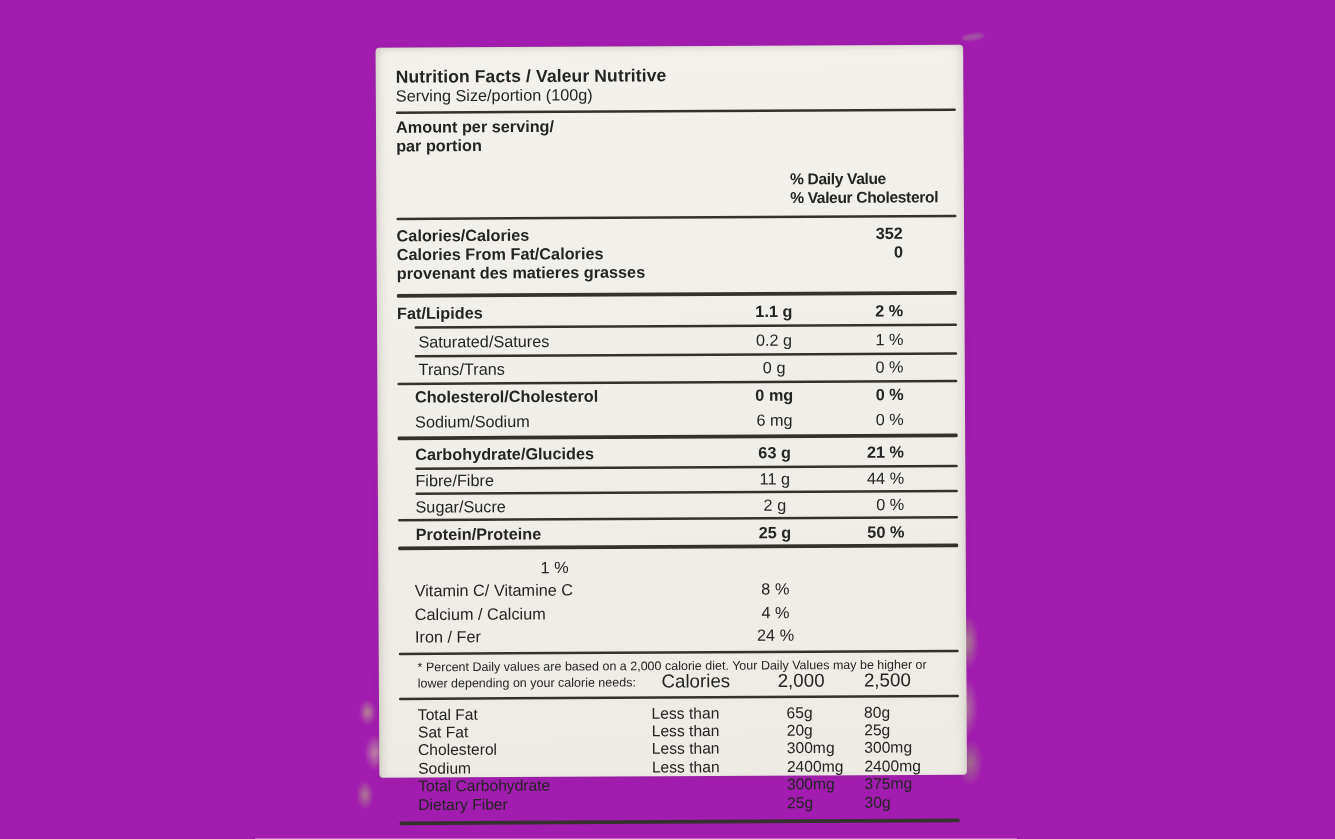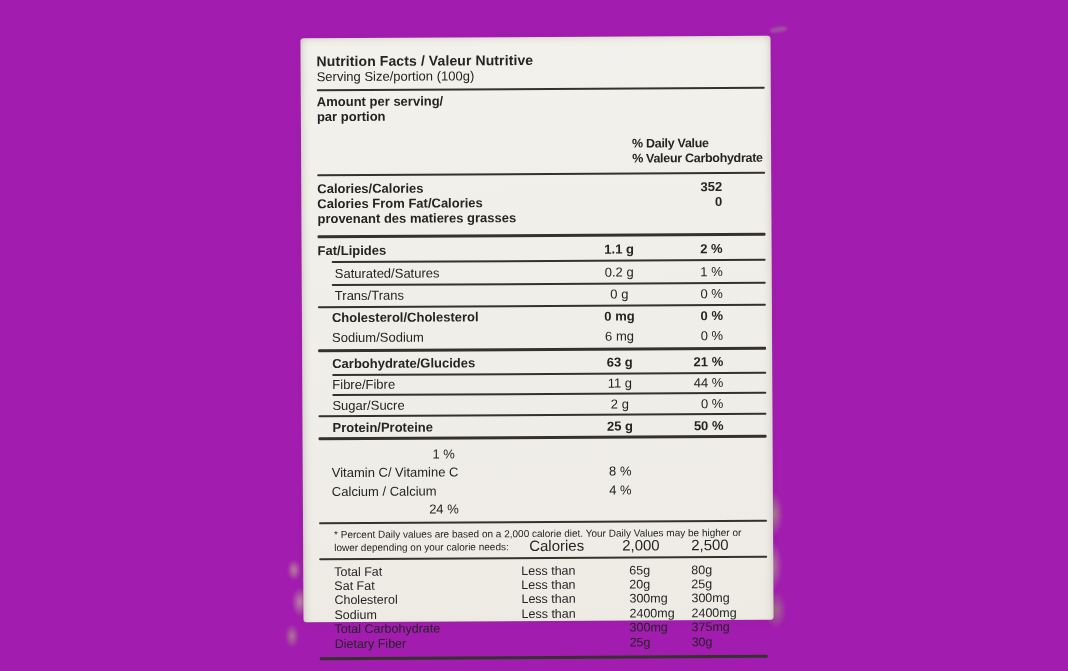--- a/index.html
+++ b/index.html
@@ -103,21 +103,21 @@
     <div class="serving">Serving Size/portion (100g)</div>
     <div class="rule r1"></div>
 
     <div class="hdr">
       <div class="hdr-left">
         <div>Amount per serving/</div>
         <div>par portion</div>
       </div>
       <div class="hdr-right">
         <div>% Daily Value</div>
-        <div>% Valeur Carbohydrate</div>
+        <div>% Valeur Cholesterol</div>
       </div>
     </div>
     <div class="rule r2"></div>
 
     <div class="cal">
       <div class="grid">
         <span class="lbl">Calories/Calories</span>
         <span class="amt"></span>
         <span class="dv">352</span>
       </div>
@@ -202,20 +202,21 @@
         <span class="lbl">Vitamin C/ Vitamine C</span>
         <span class="amt">8 %</span>
         <span class="dv"></span>
       </div>
       <div class="grid vrow">
         <span class="lbl">Calcium / Calcium</span>
         <span class="amt">4 %</span>
         <span class="dv"></span>
       </div>
       <div class="grid vrow">
+        <span class="lbl">Iron / Fer</span>
         <span class="amt">24 %</span>
         <span class="dv"></span>
       </div>
     </div>
     <div class="rule r12"></div>
 
     <div class="footnote">
       <div class="fn-line">* Percent Daily values are based on a 2,000 calorie diet. Your Daily Values may be higher or</div>
       <div class="fn-line">lower depending on your calorie needs:</div>
       <span class="fn-col fn-cal">Calories</span>

